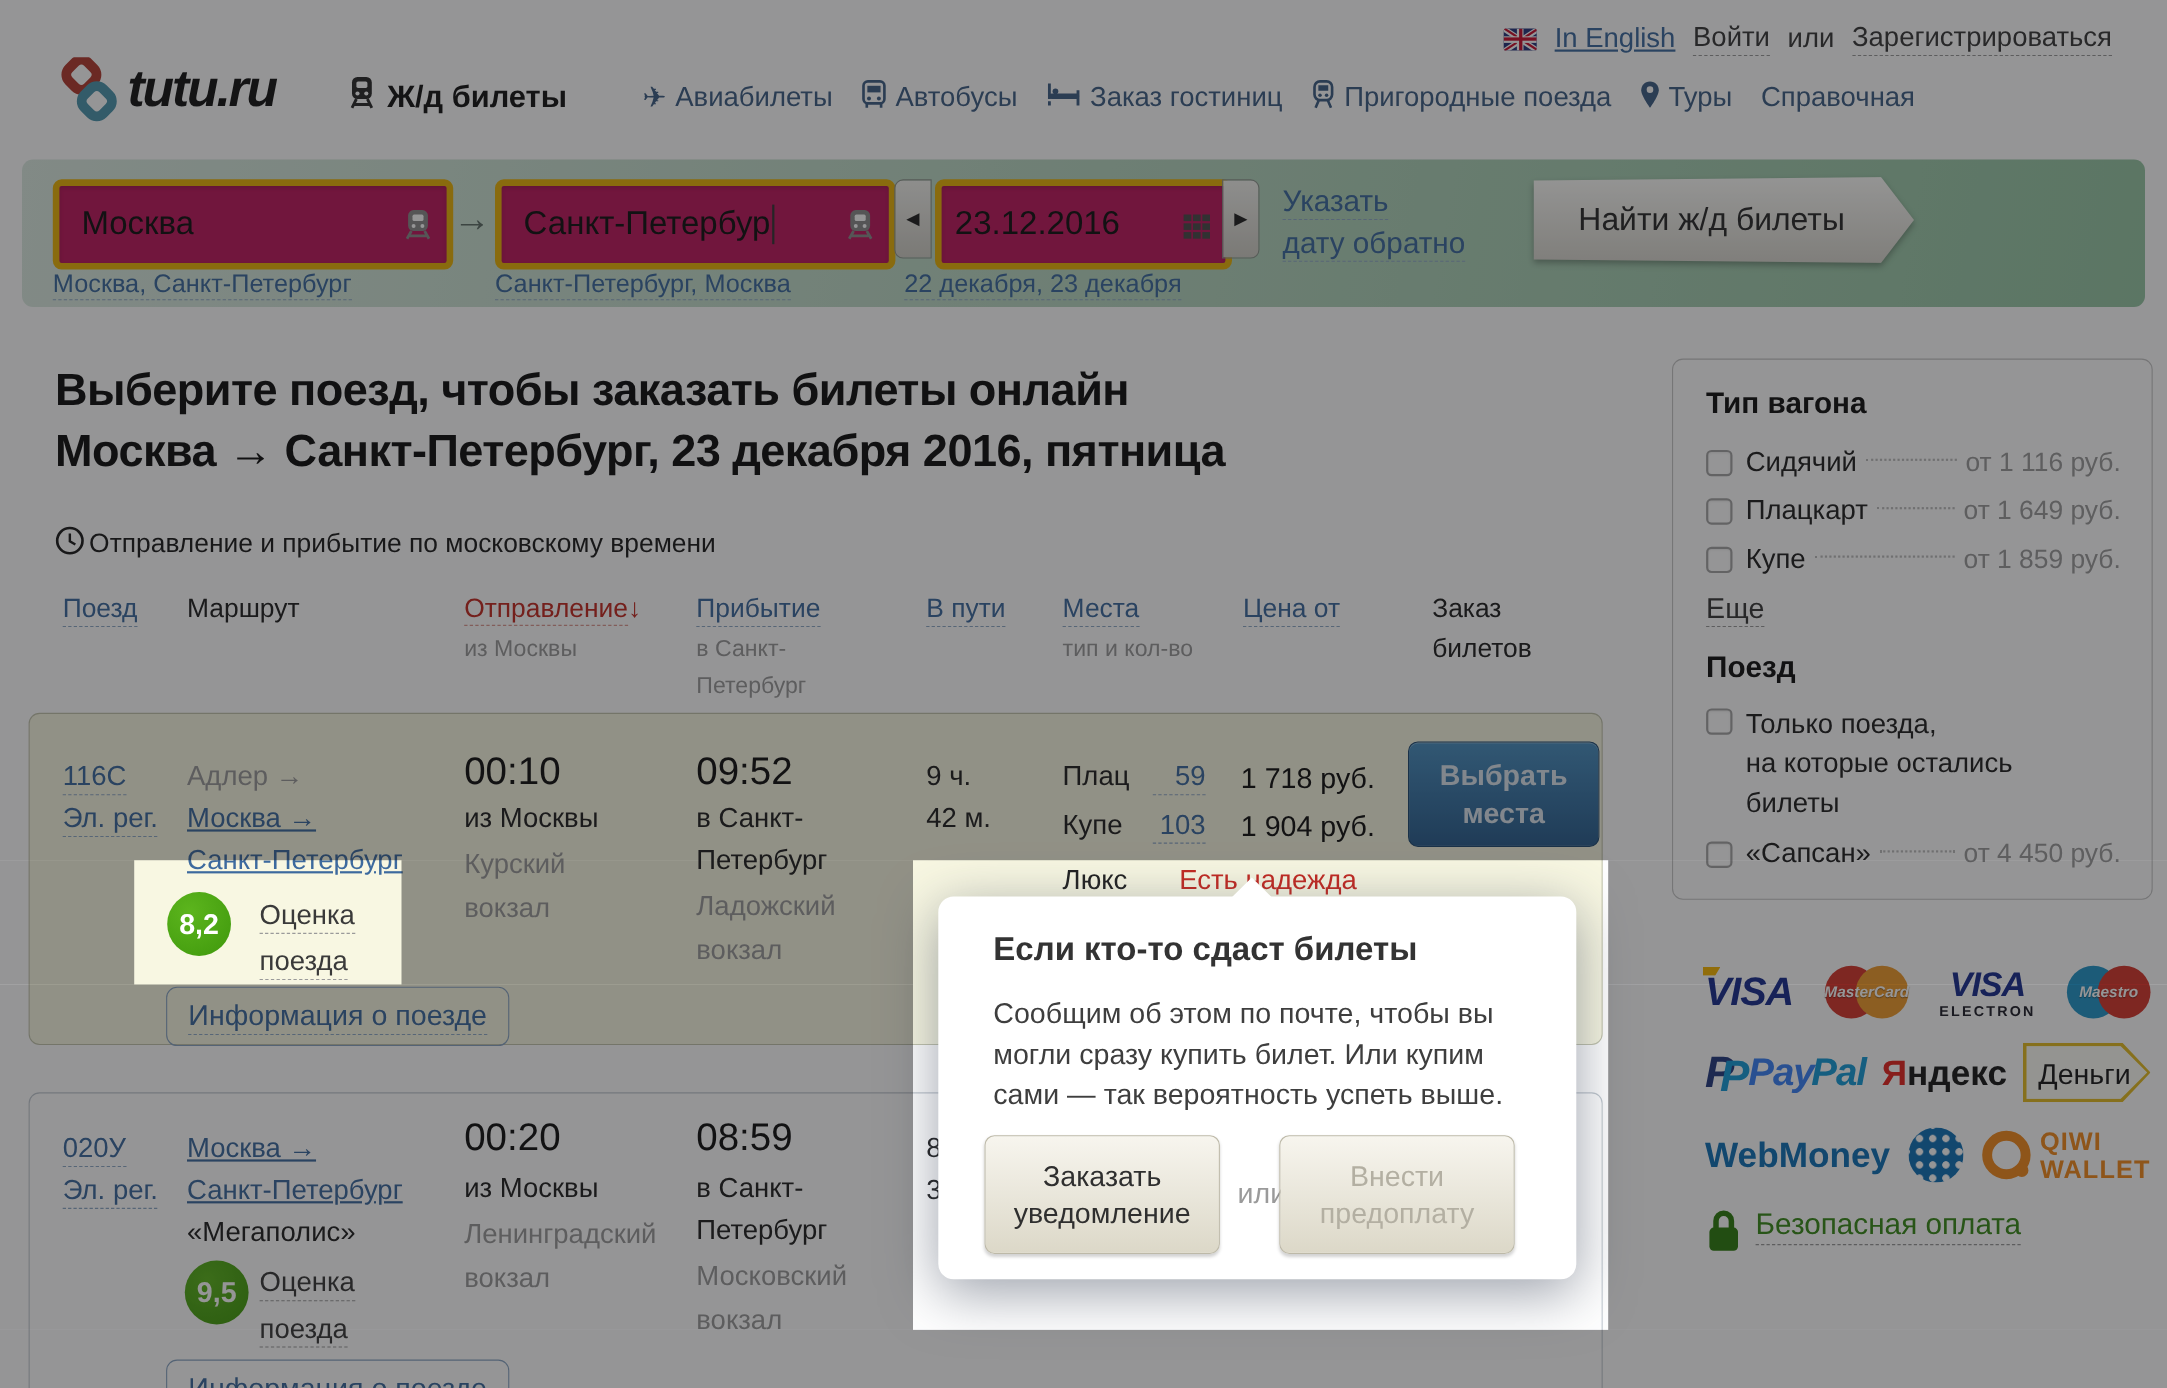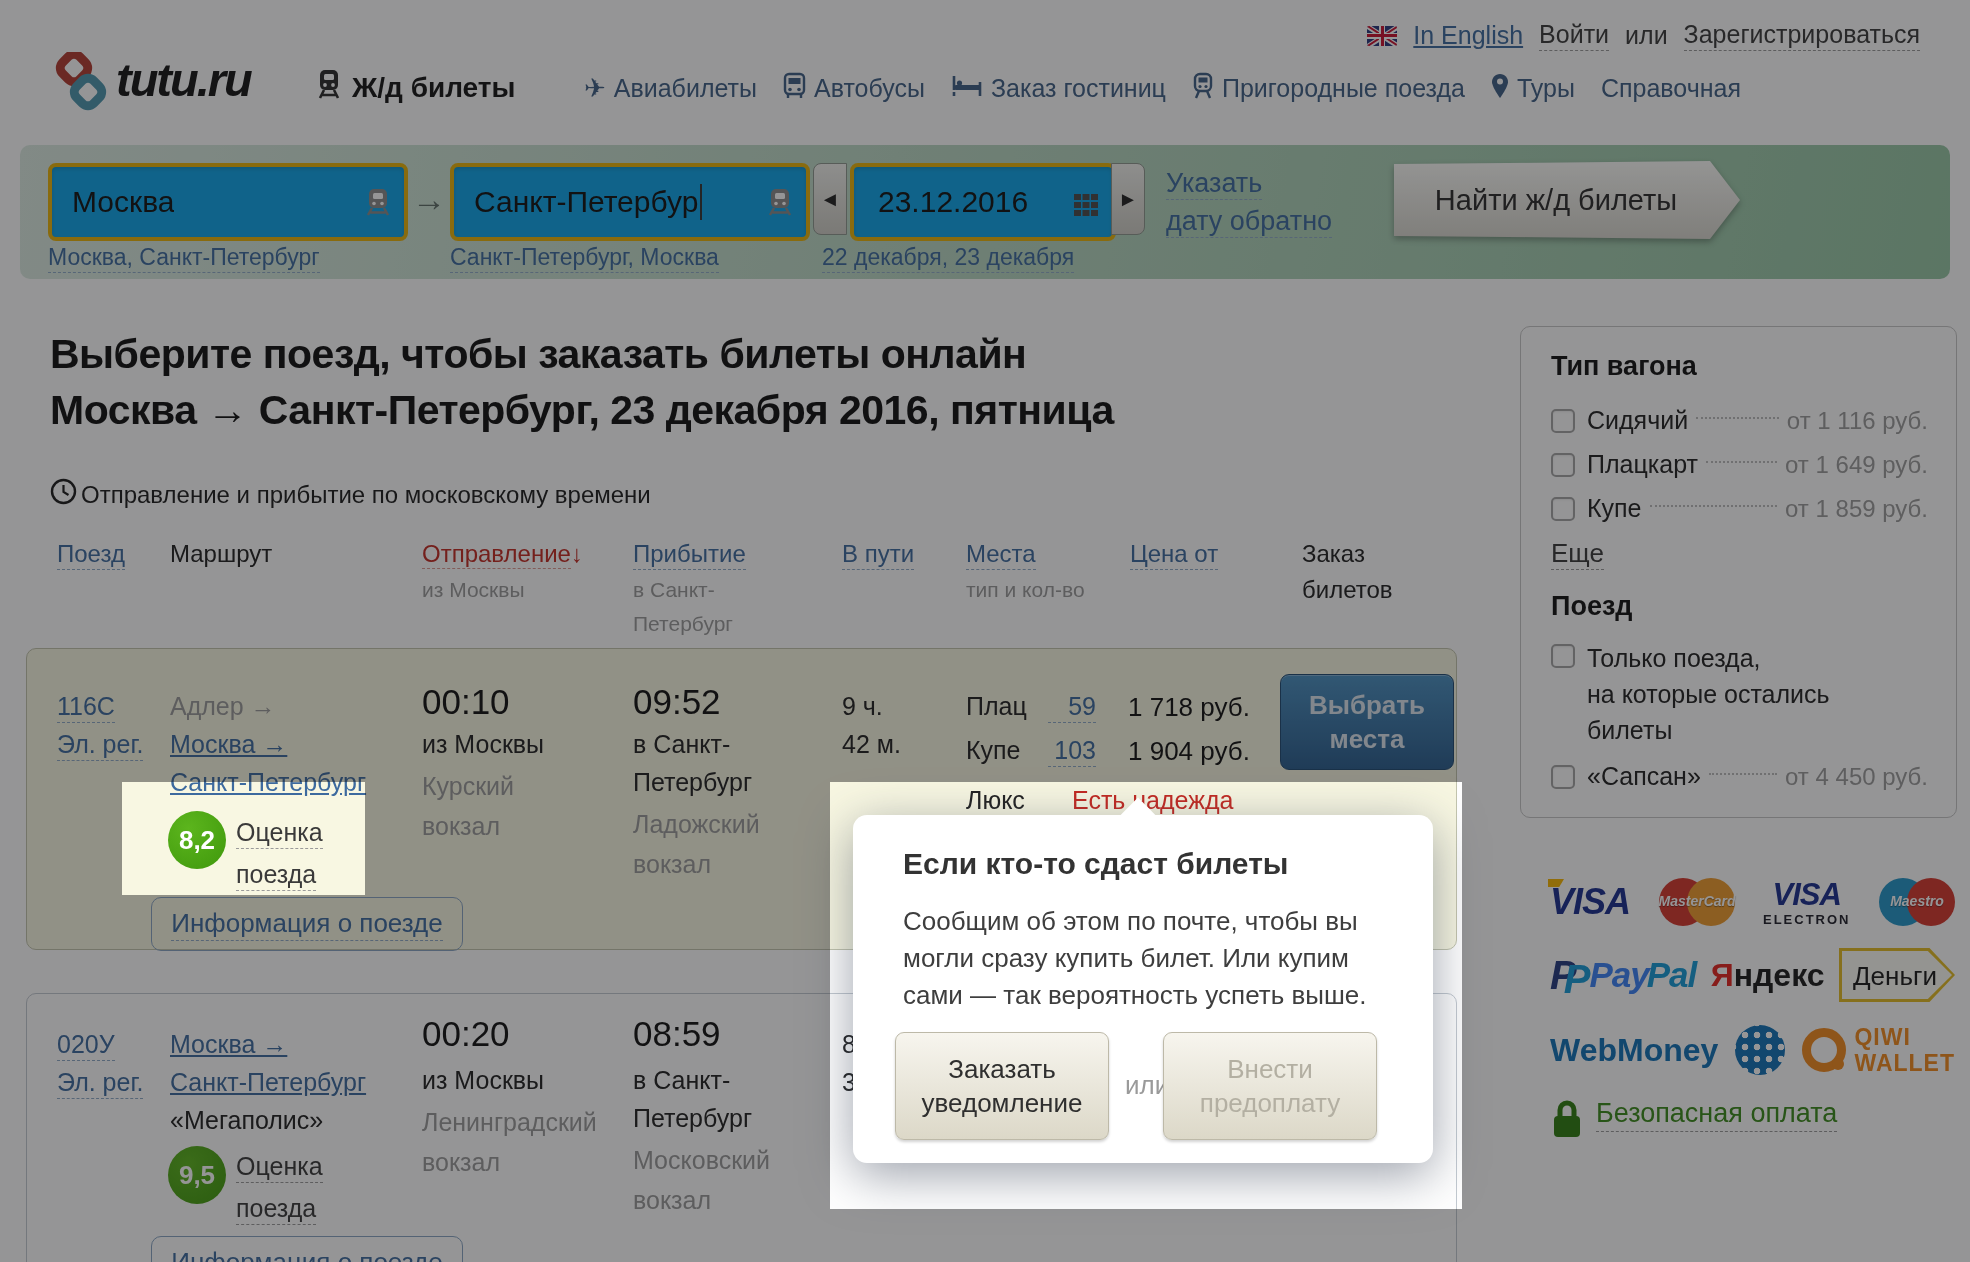--- a/index.html
+++ b/index.html
@@ -25,21 +25,21 @@
   .ukflag .cv{position:absolute;left:12px;top:0;width:6px;height:100%;background:#fff}
   .ukflag .chr{position:absolute;left:0;top:8.5px;width:100%;height:3px;background:#c8102e}
   .ukflag .cvr{position:absolute;left:13.5px;top:0;width:3px;height:100%;background:#c8102e}
   .logo-txt{font-size:47px;font-weight:800;font-style:italic;letter-spacing:-2px;color:#141414}
   .section-ttl{font-size:28px;font-weight:bold;color:#141414}
   .mainnav{top:72px;left:584px;display:flex;align-items:center;gap:26px;white-space:nowrap}
   .navitem{display:flex;align-items:center;gap:8px}
   
   .panel{left:20px;top:145px;width:1930px;height:134px;border-radius:10px;
          background:linear-gradient(100deg,#dcebe2 0%,#bcd9c5 45%,#96c6a4 100%)}
-  .inp{position:absolute;top:163px;height:70px;background:#0ea5e9;border:4px solid #eab308;border-radius:8px;
+  .inp{position:absolute;top:163px;height:70px;background:#be185d;border:6px solid #eab308;border-radius:8px;
        box-shadow:inset 0 2px 4px rgba(0,0,0,.14);display:flex;align-items:center;font-size:30px;color:#111}
   .inp .txt{padding-left:20px;white-space:nowrap;overflow:hidden}
   .inp .icn{position:absolute;right:12px;top:20px}
   .caret{display:inline-block;width:2px;height:36px;background:#333;vertical-align:middle;margin-left:2px}
   .stepbtn{position:absolute;top:163px;width:34px;height:72px;background:linear-gradient(#f2f2ee,#cfcdc5);
            border:1px solid #8f978f;display:flex;align-items:center;justify-content:center;
            font-size:20px;color:#222;box-sizing:border-box}
   .sub-lnk{position:absolute;top:244px;font-size:23px}
   .search-btn-wrap{position:absolute;left:1394px;top:161px;filter:drop-shadow(0 3px 3px rgba(0,0,0,.3))}
   .search-btn{width:346px;height:78px;background:linear-gradient(#fdfdfa,#d8d6ce);
@@ -221,21 +221,21 @@
   <span class="icn"><svg width="28" height="30" viewBox="0 0 26 30">
         <rect x="4" y="2" width="18" height="19" rx="5" fill="#8b8b8b"></rect>
         <rect x="8" y="6" width="10" height="6" rx="1.5" fill="#fff"></rect>
         <circle cx="9" cy="16.5" r="1.8" fill="#fff"></circle>
         <circle cx="17" cy="16.5" r="1.8" fill="#fff"></circle>
         <path d="M7 21 L3 28 M19 21 L23 28 M5.5 25.5 h15" stroke="#8b8b8b" stroke-width="2.5" fill="none"></path>
       </svg></span>
 </div>
 <div class="stepbtn" style="left:813px;border-radius:8px 0 0 8px">◄</div>
 <div class="inp" style="left:850px;width:258px">
-  <span class="txt" style="padding-left:24px">23.12.2016</span>
+  <span class="txt" style="padding-left:12px">23.12.2016</span>
   <span class="icn" style="top:24px"><svg width="28" height="26" viewBox="0 0 28 26">
         <g fill="#4a4a4a">
           <rect x="2" y="2" width="7" height="6"></rect>
           <rect x="10.5" y="2" width="7" height="6"></rect>
           <rect x="19" y="2" width="7" height="6"></rect>
           <rect x="2" y="10" width="7" height="6"></rect>
           <rect x="10.5" y="10" width="7" height="6"></rect>
           <rect x="19" y="10" width="7" height="6"></rect>
           <rect x="2" y="18" width="7" height="6"></rect>
           <rect x="10.5" y="18" width="7" height="6"></rect>
@@ -286,21 +286,21 @@
 <a class="abs th lnk-bd" style="left:1130px;top:540px">Цена от</a>
 <span class="abs th dk" style="left:1302px;top:540px">Заказ</span>
 <span class="abs th dk" style="left:1302px;top:576px">билетов</span>
 
 <div class="rowcard row1"></div>
 <a class="abs t25 lnk-bd" style="left:57px;top:692px">116С</a>
 <a class="abs t25 lnk-bd" style="left:57px;top:730px">Эл. рег.</a>
 <span class="abs t25 gray" style="left:170px;top:692px">Адлер →</span>
 <a class="abs t25 lnk-b" style="left:170px;top:730px">Москва →</a>
 <a class="abs t25 lnk-b" style="left:170px;top:768px">Санкт-Петербург</a>
-<div class="ratc" style="left:168px;top:811px">8,2</div>
+<div class="ratc" style="left:152px;top:811px">8,2</div>
 <a class="abs t25 lnk-dd" style="left:236px;top:818px">Оценка</a>
 <a class="abs t25 lnk-dd" style="left:236px;top:860px">поезда</a>
 <div class="infobtn" style="left:151px;top:897px">
   <span class="lnk-dd" style="color:#3d6a9e;border-bottom-color:#8fa9c6">Информация о поезде</span>
 </div>
 <span class="abs time" style="left:422px;top:682px">00:10</span>
 <span class="abs t25 dk" style="left:422px;top:730px">из Москвы</span>
 <span class="abs t25 gray" style="left:422px;top:772px">Курский</span>
 <span class="abs t25 gray" style="left:422px;top:812px">вокзал</span>
 <span class="abs time" style="left:633px;top:682px">09:52</span>

